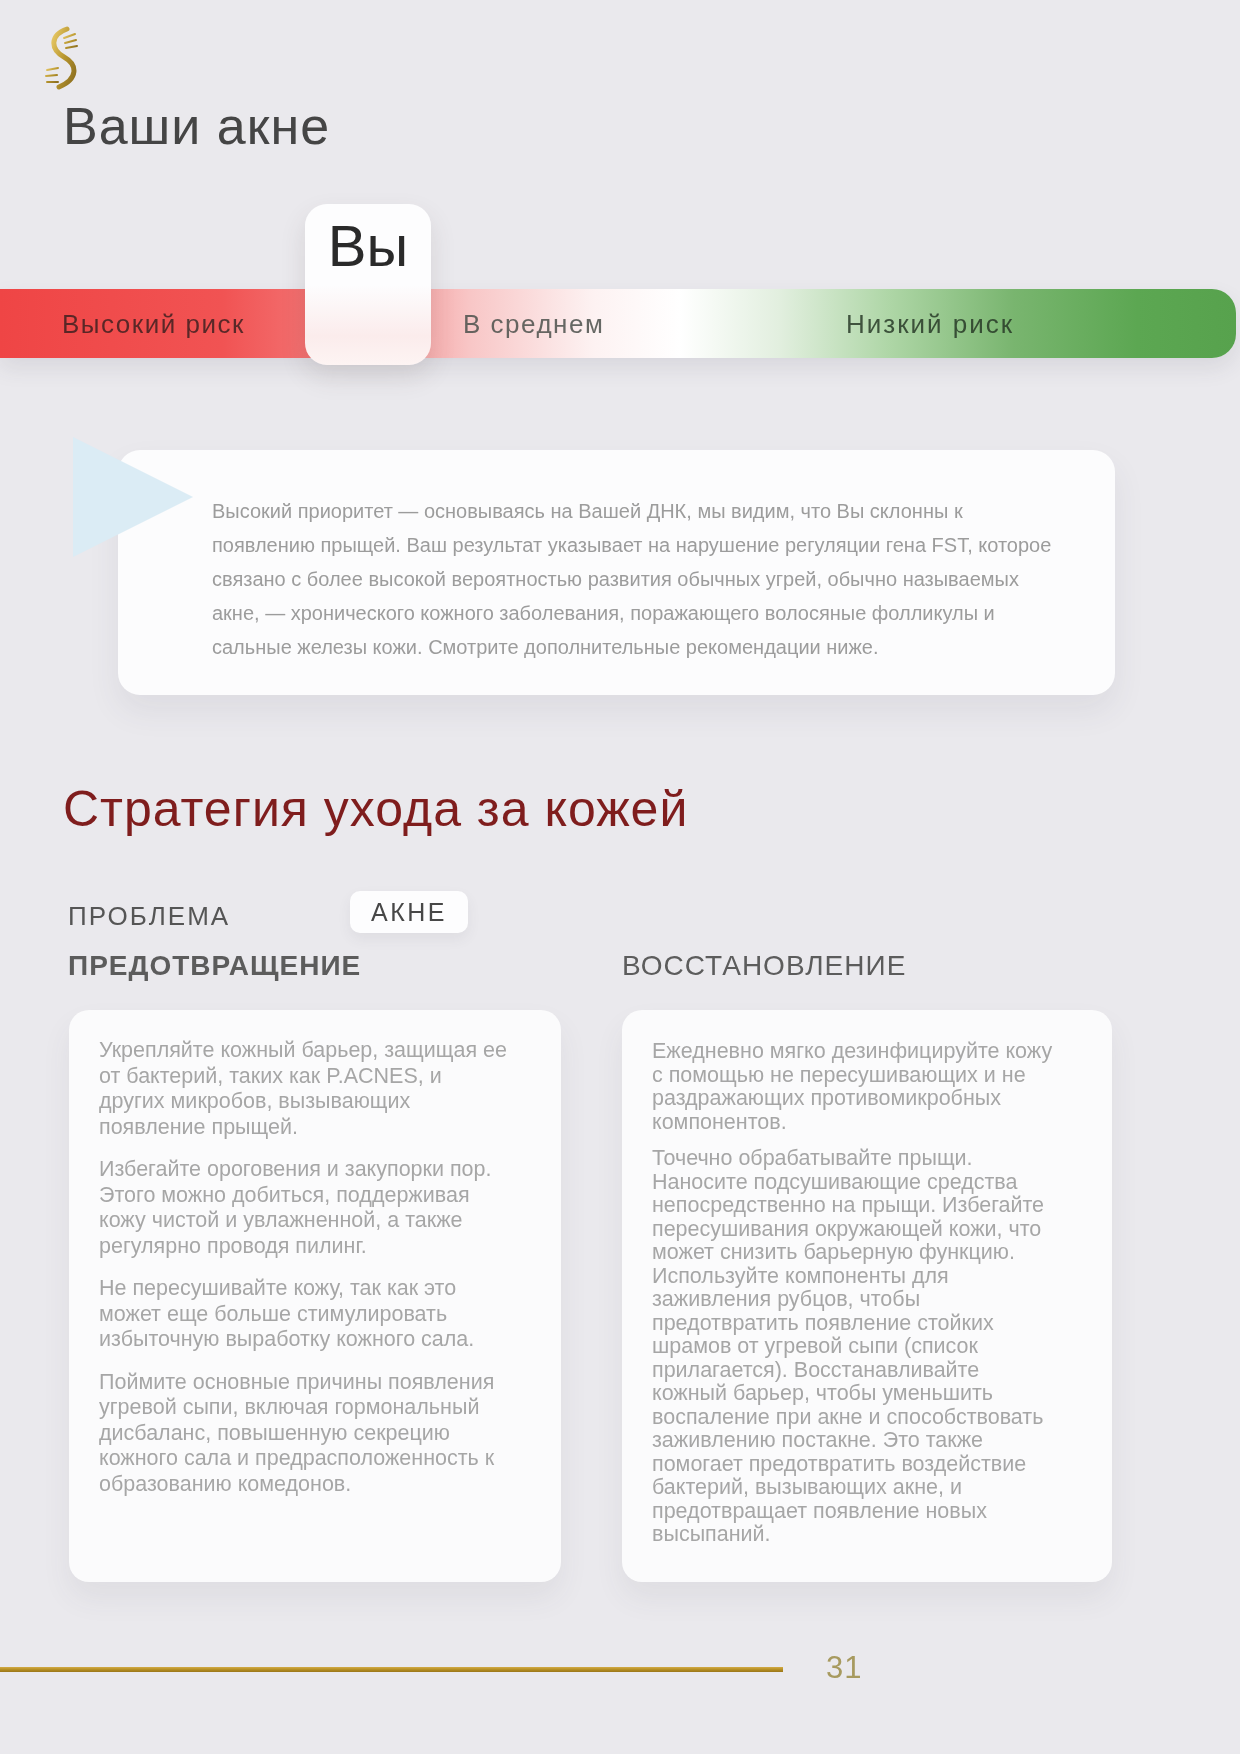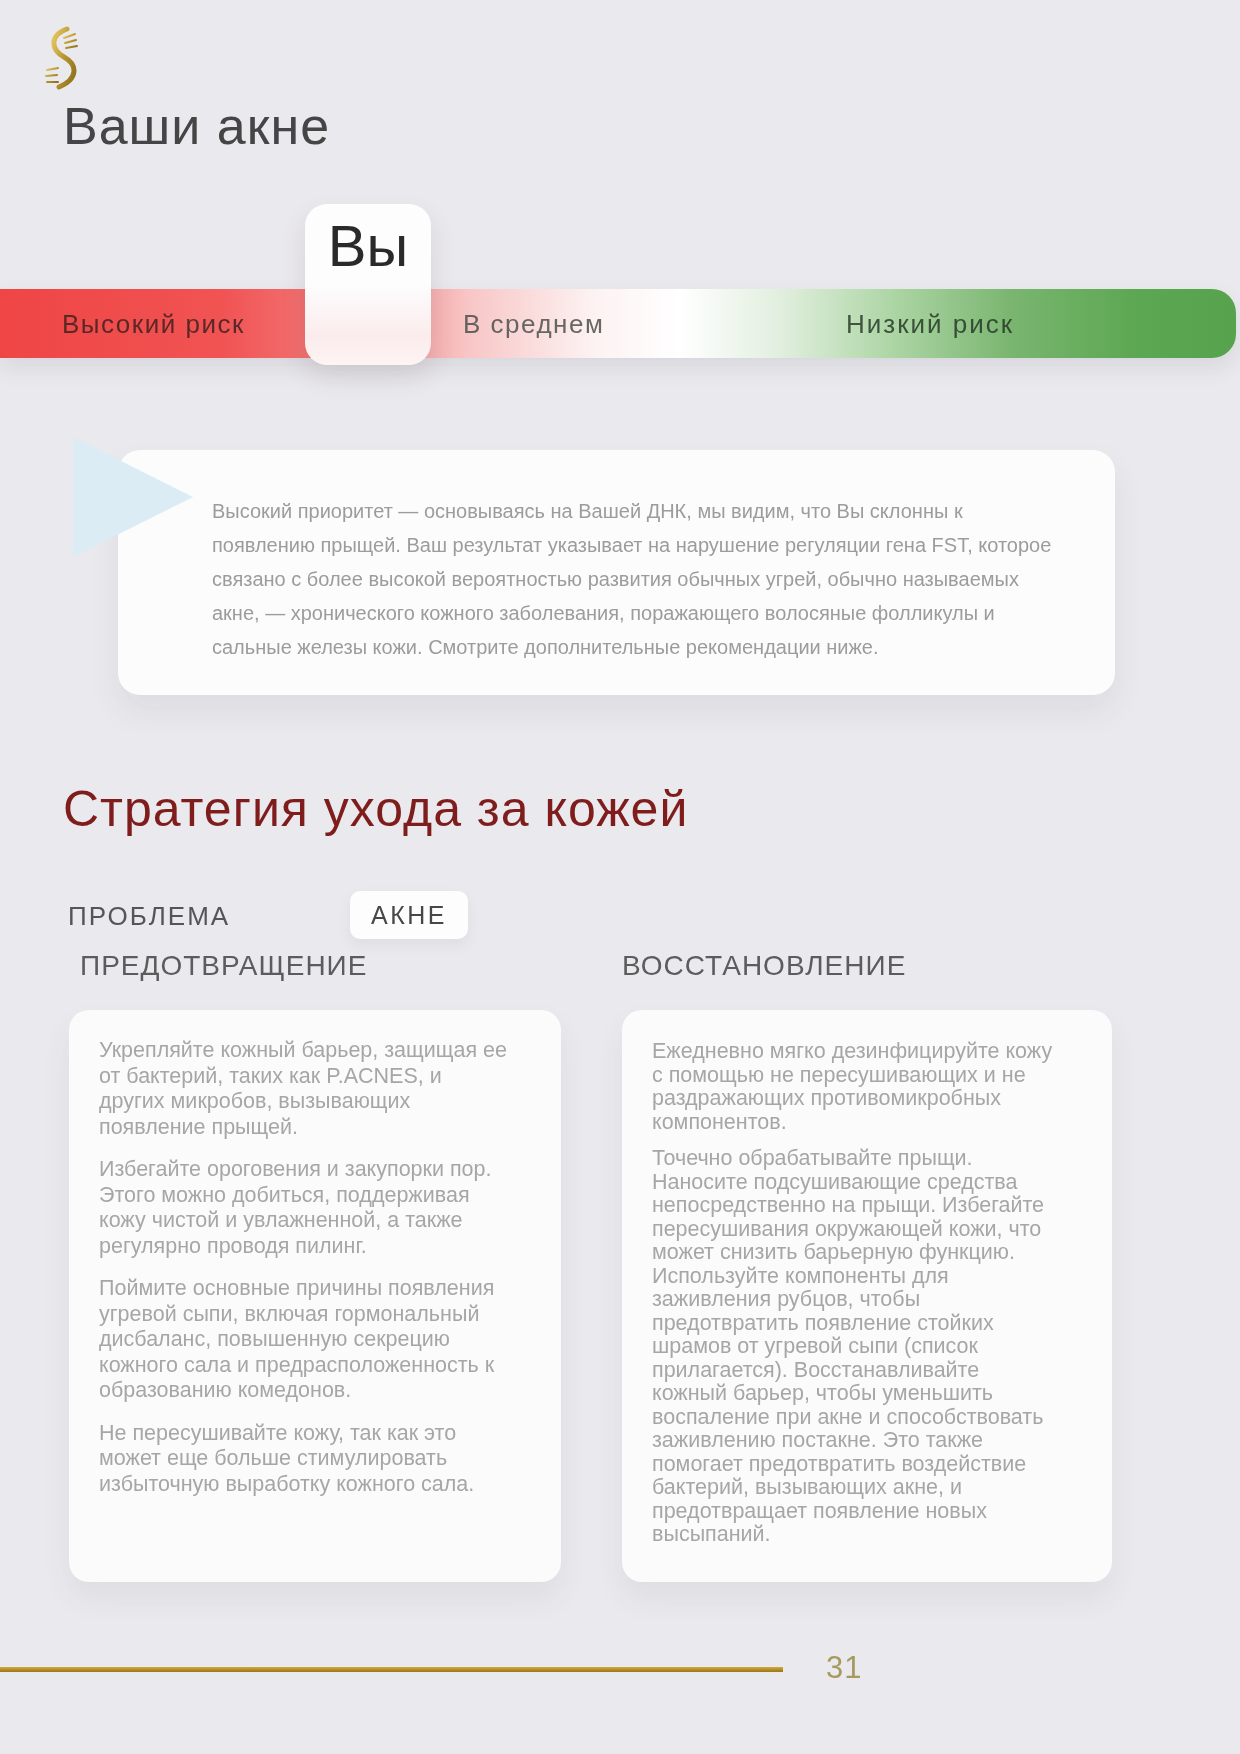--- a/index.html
+++ b/index.html
@@ -59,31 +59,31 @@
   
   .section-title{
     position:absolute; left:63px; top:780px;
     font-size:50px; font-weight:400; letter-spacing:1px; color:#7f1d1d;
   }
   .problem-label{
     position:absolute; left:68px; top:901px;
     font-size:26px; letter-spacing:2px; color:#555555;
   }
   .problem-badge{
-    position:absolute; left:350px; top:891px; width:118px; height:48px;
+    position:absolute; left:350px; top:891px; width:118px; height:42px;
     background:#fdfdfe; border-radius:10px;
     box-shadow:0 6px 14px rgba(70,70,90,0.07);
     display:flex; align-items:center; justify-content:center;
     font-size:25px; letter-spacing:2.5px; color:#474747;
   }
   .col-header{
     position:absolute; top:950px;
     font-size:28px; letter-spacing:1px; color:#5c5c5c; white-space:nowrap;
   }
-  .col-header.left{left:80px;}
+  .col-header.left{left:68px;font-weight:bold;}
   .col-header.right{left:622px;}
   .text-card{
     position:absolute; top:1010px; height:572px;
     background:#fbfbfc; border-radius:20px;
     box-shadow:0 16px 30px rgba(70,70,90,0.07);
     box-sizing:border-box;
   }
   .text-card.left{left:69px; width:492px; padding:28px 50px 0 30px;}
   .text-card.right{left:622px; width:490px; padding:30px 58px 0 30px;}
   .text-card p{margin:0 0 17px 0; font-size:21.5px; color:#a6a6a6; font-weight:400;}
@@ -139,22 +139,22 @@
   <div class="problem-badge">
     <span>АКНЕ</span>
   </div>
 
   <div class="col-header left">ПРЕДОТВРАЩЕНИЕ</div>
   <div class="col-header right">ВОССТАНОВЛЕНИЕ</div>
 
   <div class="text-card left">
     <p>Укрепляйте кожный барьер, защищая ее от бактерий, таких как P.ACNES, и других микробов, вызывающих появление прыщей.</p>
     <p>Избегайте ороговения и закупорки пор. Этого можно добиться, поддерживая кожу чистой и увлажненной, а также регулярно проводя пилинг.</p>
+    <p>Не пересушивайте кожу, так как это может еще больше стимулировать избыточную выработку кожного сала.</p>
     <p>Поймите основные причины появления угревой сыпи, включая гормональный дисбаланс, повышенную секрецию кожного сала и предрасположенность к образованию комедонов.</p>
-    <p>Не пересушивайте кожу, так как это может еще больше стимулировать избыточную выработку кожного сала.</p>
   </div>
 
   <div class="text-card right">
     <p>Ежедневно мягко дезинфицируйте кожу с помощью не пересушивающих и не раздражающих противомикробных компонентов.</p>
     <p>Точечно обрабатывайте прыщи. Наносите подсушивающие средства непосредственно на прыщи. Избегайте пересушивания окружающей кожи, что может снизить барьерную функцию. Используйте компоненты для заживления рубцов, чтобы предотвратить появление стойких шрамов от угревой сыпи (список прилагается). Восстанавливайте кожный барьер, чтобы уменьшить воспаление при акне и способствовать заживлению постакне. Это также помогает предотвратить воздействие бактерий, вызывающих акне, и предотвращает появление новых высыпаний.</p>
   </div>
 
   <div class="footer-rule"></div>
   <div class="page-number">31</div>
 

